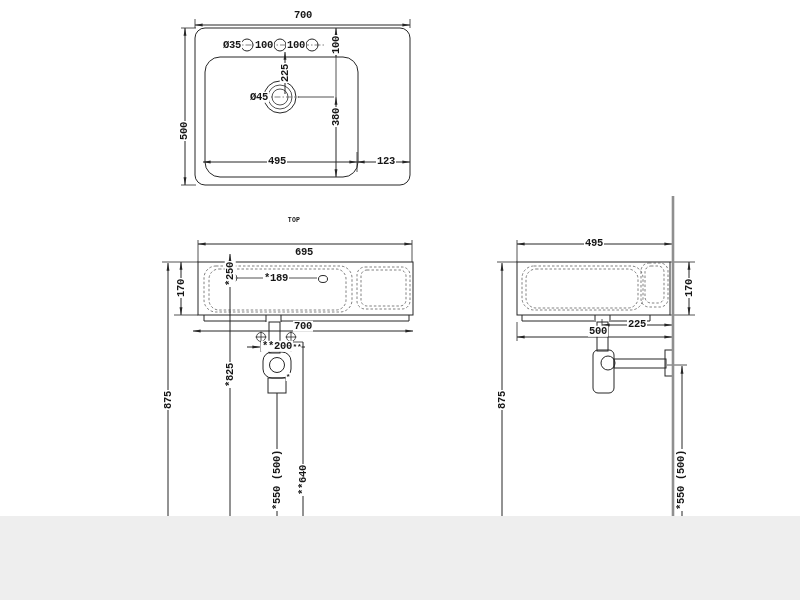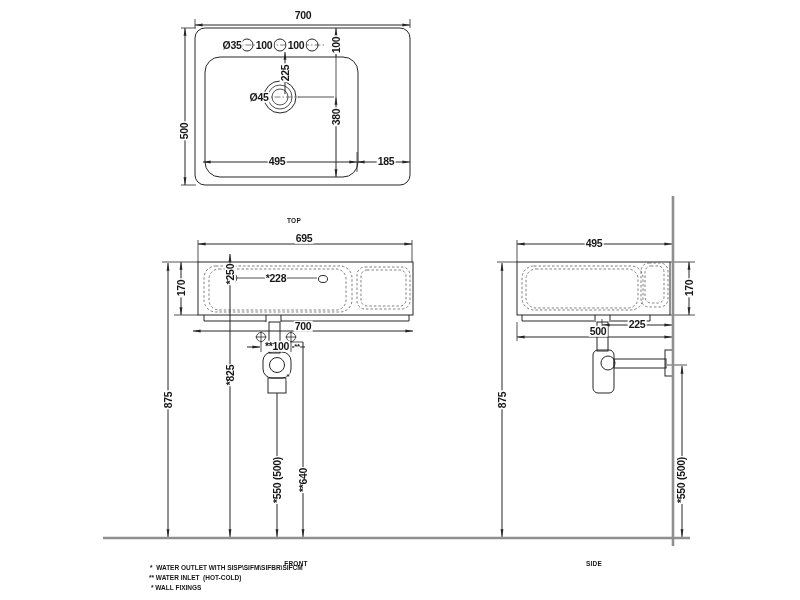--- a/index.html
+++ b/index.html
@@ -1,18 +1,18 @@
 <!DOCTYPE html>
 <html style="--line: #262626; --gray: #8f8f8f; --bg: #ffffff;"><head>
 <meta charset="utf-8">
 <style>
   :root{ --line:#262626; --gray:#8f8f8f; --bg:#ffffff; }
   html,body{margin:0;padding:0;background:#eee;}
-  #stage{position:relative;width:800px;height:600px;background:var(--bg);overflow:hidden;
-         font-family:Liberation Sans, sans-serif;}
+  #stage{position:relative;width:800px;height:516px;background:var(--bg);overflow:hidden;
+         font-family:Liberation Mono, monospace;}
   svg{position:absolute;left:0;top:0;}
   .lw{stroke:var(--line);stroke-width:1;fill:none;}
   .thin{stroke:var(--line);stroke-width:.8;fill:none;}
   .dash{stroke:#4a4a4a;stroke-width:.7;fill:none;stroke-dasharray:2.5 2;}
   .dashdot{stroke:#4a4a4a;stroke-width:.7;fill:none;stroke-dasharray:6 2 1.5 2;}
   .gray{stroke:var(--gray);stroke-width:2.6;fill:none;}
   .dim{position:absolute;transform:translate(-50%,-50%);font-weight:bold;font-size:10.5px;
        letter-spacing:-.3px;line-height:1;color:#161616;background:var(--bg);padding:0 1px;
        white-space:nowrap;}
   .dim.v{transform:translate(-50%,-50%) rotate(-90deg);}
@@ -168,32 +168,32 @@
 
   <div class="dim" style="left:303px;top:15px">700</div>
   <div class="dim" style="left:232px;top:45px">Ø35</div>
   <div class="dim" style="left:264px;top:45px">100</div>
   <div class="dim" style="left:296px;top:45px">100</div>
   <div class="dim v" style="left:336px;top:45px">100</div>
   <div class="dim v" style="left:285px;top:73px">225</div>
   <div class="dim" style="left:259px;top:97px">Ø45</div>
   <div class="dim v" style="left:336px;top:117px">380</div>
   <div class="dim" style="left:277px;top:161px">495</div>
-  <div class="dim" style="left:386px;top:161px">185</div>
+  <div class="dim" style="left:386px;top:161px">123</div>
   <div class="dim v" style="left:184px;top:131px">500</div>
   <div class="lbl" style="left:294px;top:220px">TOP</div>
 
-  <div class="dim" style="left:304px;top:238px">695</div>
+  <div class="dim" style="left:304px;top:252px">695</div>
   <div class="dim v" style="left:181px;top:288px">170</div>
   <div class="dim v" style="left:168px;top:400px">875</div>
   <div class="dim v" style="left:230px;top:274px">*250</div>
   <div class="dim v" style="left:230px;top:375px">*825</div>
-  <div class="dim" style="left:276px;top:278px">*228</div>
+  <div class="dim" style="left:276px;top:278px">*189</div>
   <div class="dim" style="left:303px;top:326px">700</div>
-  <div class="dim" style="left:277px;top:346px">**100</div>
+  <div class="dim" style="left:277px;top:346px">**200</div>
   <div class="dim sm" style="left:297px;top:347px">**</div>
   <div class="dim sm" style="left:288px;top:377px">*</div>
   <div class="dim v" style="left:277px;top:480px">*550 (500)</div>
   <div class="dim v" style="left:303px;top:480px">**640</div>
   <div class="lbl" style="left:296px;top:563px">FRONT</div>
 
   <div class="dim" style="left:594px;top:243px">495</div>
   <div class="dim v" style="left:689px;top:288px">170</div>
   <div class="dim" style="left:637px;top:324px">225</div>
   <div class="dim" style="left:598px;top:331px">500</div>

